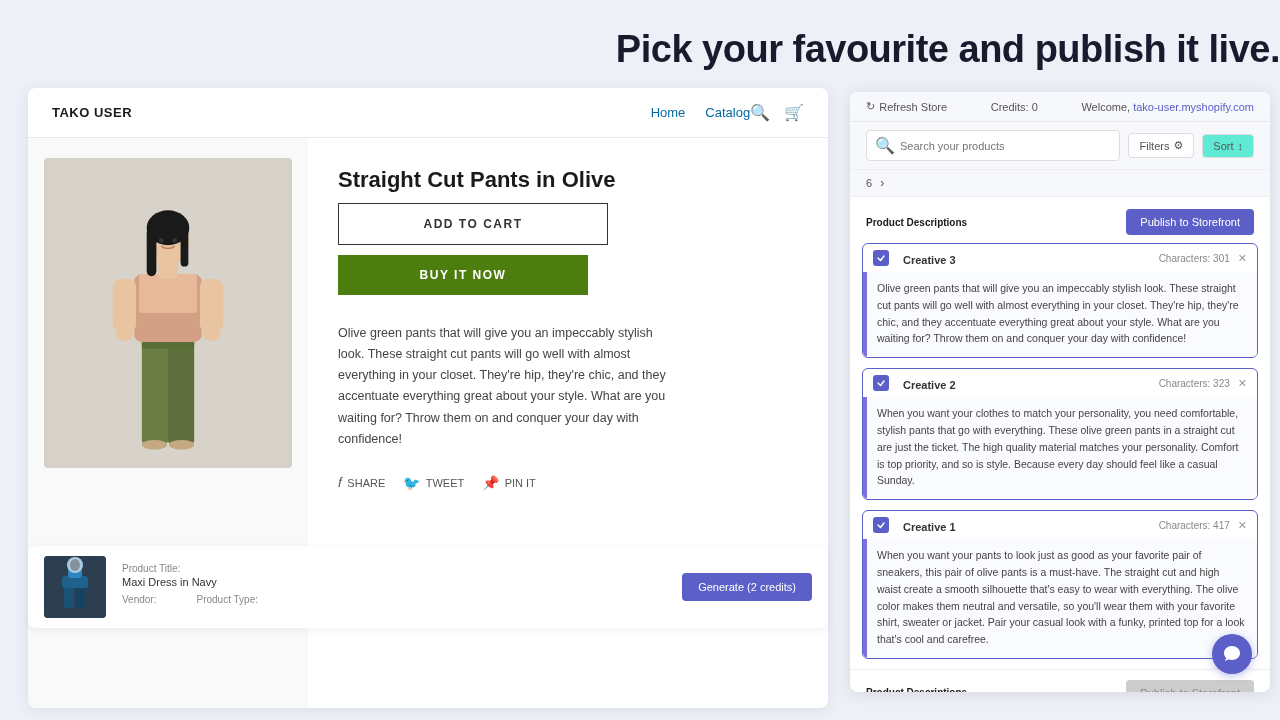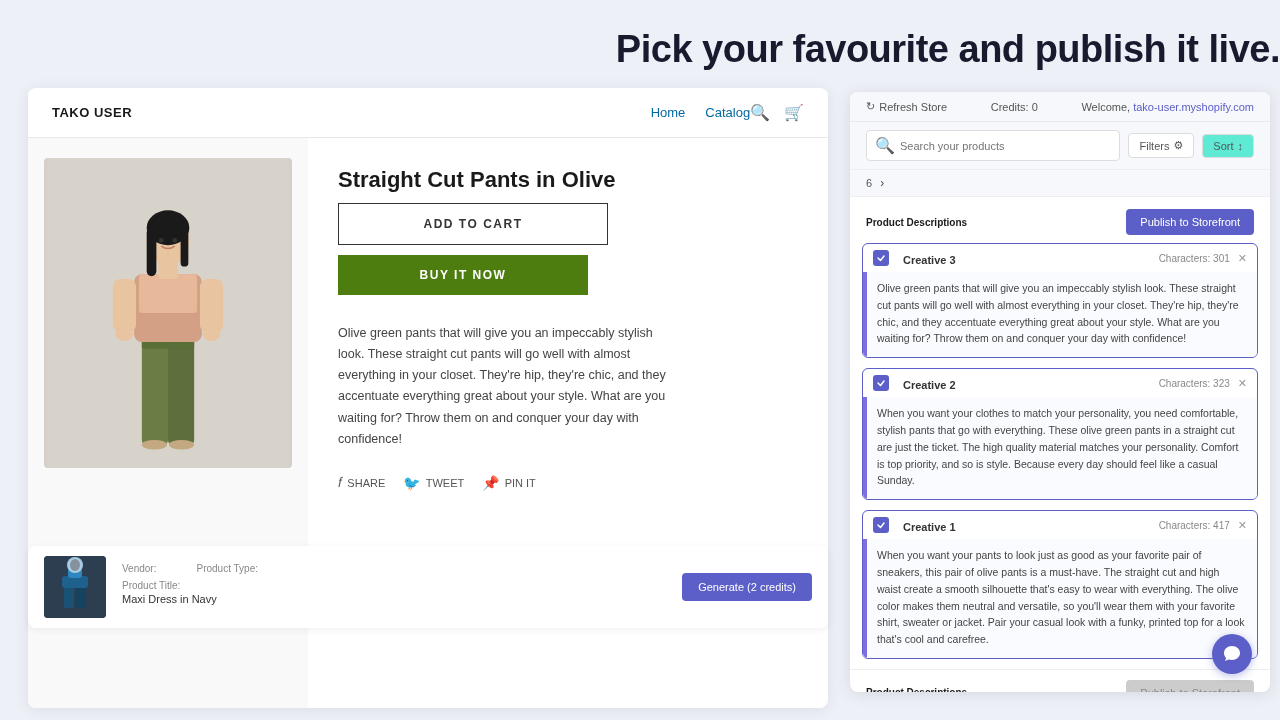--- a/index.html
+++ b/index.html
@@ -587,30 +587,30 @@
         <rect x="18" y="20" width="26" height="12" rx="3" fill="#1f618d"></rect>
         <rect x="24" y="12" width="14" height="10" rx="3" fill="#2e86c1"></rect>
         <ellipse cx="31" cy="9" rx="8" ry="8" fill="#a9cce3"></ellipse>
 
         <ellipse cx="31" cy="9" rx="5" ry="6" fill="#85929e"></ellipse>
       </svg>
     </div>
     <div class="thumb-content">
       <div class="thumb-row">
         <div class="thumb-field">
+          <span class="thumb-label">Product Title:</span>
+          <span class="thumb-value">Maxi Dress in Navy</span>
+        </div>
+      </div>
+      <div class="thumb-row">
+        <div class="thumb-field">
           <span class="thumb-label">Vendor:</span>
         </div>
         <div class="thumb-field">
           <span class="thumb-label">Product Type:</span>
-        </div>
-      </div>
-      <div class="thumb-row">
-        <div class="thumb-field">
-          <span class="thumb-label">Product Title:</span>
-          <span class="thumb-value">Maxi Dress in Navy</span>
         </div>
       </div>
     </div>
     <button class="btn-generate">Generate (2 credits)</button>
   </div>
 
   <div class="right-panel">
 
     <div class="right-panel-header">
       <button class="refresh-btn">

